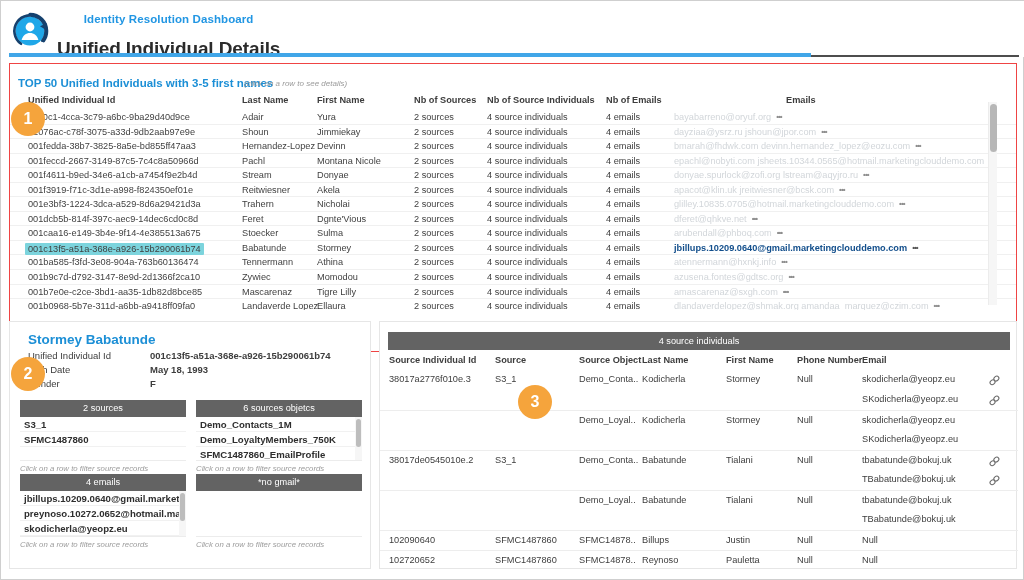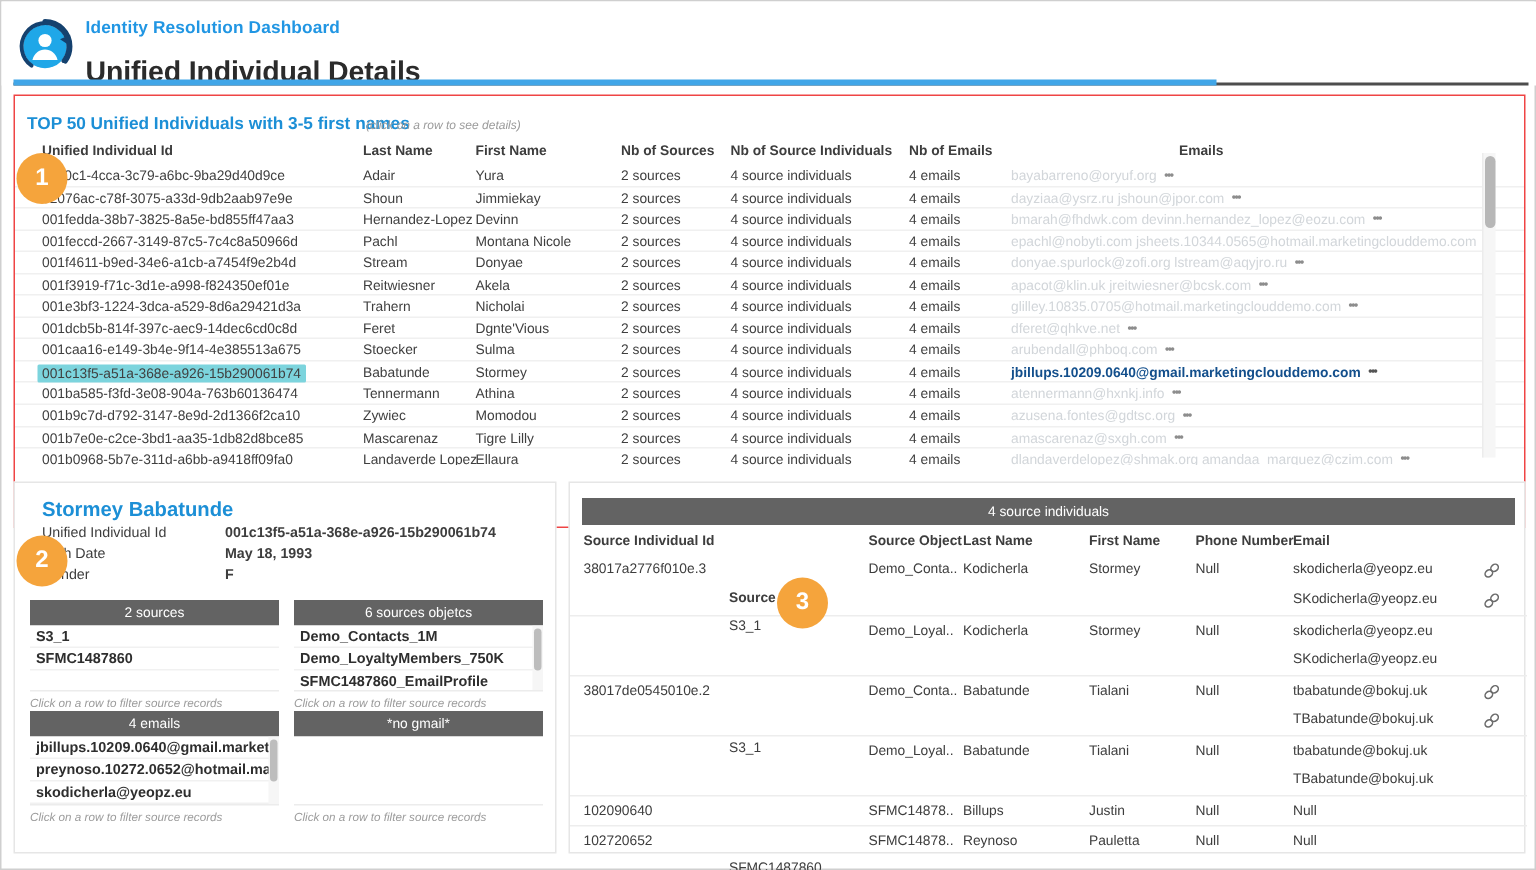--- a/index.html
+++ b/index.html
@@ -13,20 +13,21 @@
     position: relative;
     width: 1024px; height: 580px;
     background: #ffffff;
     border: 1px solid #cfcfcf;
   }
 
   
   .header {
     position: absolute; left: 0; top: 0; width: 1024px; height: 56px;
     background: #ffffff;
+    text-align: center;
   }
   .logo {
     position: absolute; left: 10px; top: 10px;
     width: 40px; height: 40px;
   }
   .header-texts { position: absolute; left: 56px; top: 11px; }
   .header-sub {
     font-size: 11.5px; color: #2196e3; font-weight: 600;
     letter-spacing: .1px; line-height: 14px;
   }
@@ -156,21 +157,21 @@
   }
   .src-thead span { position: absolute; top: 1px; }
   .src-body { position: absolute; left: 0; top: 48px; width: 638px; }
   .srow {
     position: relative; height: 20px; width: 638px;
     font-size: 9.2px; color: #3d3d3d;
   }
   .srow.sep { border-top: 1px solid #ededed; }
   .srow > span { position: absolute; top: 4px; white-space: nowrap; }
   .s-id   { left: 9px; }
-  .s-src  { left: 106px; margin-top: 38px; }
+  .s-src  { left: 115px; }
   .s-obj  { left: 199px; }
   .s-last { left: 262px; }
   .s-first{ left: 346px; }
   .s-phone{ left: 417px; }
   .s-email{ left: 482px; }
   .linkicon { position: absolute; right: 17px; top: 3px; }
 
   
   .badge {
     position: absolute; width: 34px; height: 34px; border-radius: 50%;

